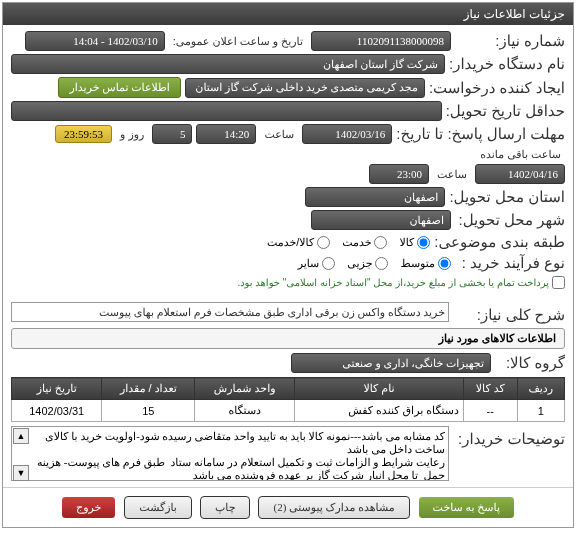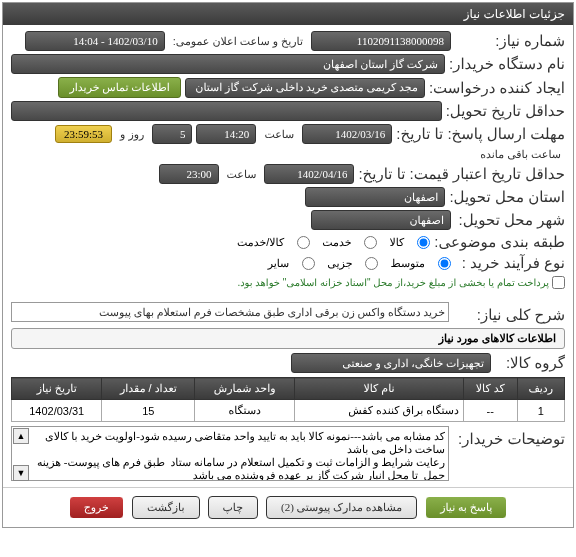--- a/index.html
+++ b/index.html
@@ -11,21 +11,21 @@
 .label { color: #333; min-width: 110px; text-align: right; font-size: 15px; }
 .label-sm { color: #333; font-size: 11px; padding: 0 4px; }
 .input { background: linear-gradient(#6a6a6a, #484848); color: #fff; border: 1px solid #333; border-radius: 3px; padding: 2px 6px; font-size: 11px; height: 20px; font-family: Tahoma; }
 .input-wide { flex: 1; min-width: 200px; }
 .input-med { width: 140px; }
 .input-sm { width: 70px; }
 .input-xs { width: 60px; }
 .btn-green { background: linear-gradient(#8ab04a, #6a8f2a); color: #fff; border: 1px solid #557020; border-radius: 3px; padding: 3px 10px; font-size: 11px; cursor: pointer; font-family: Tahoma; }
 .btn-yellow { background: linear-gradient(#f0d050, #d0b030); border: 1px solid #a08010; border-radius: 3px; padding: 2px 8px; font-size: 11px; font-family: Tahoma; }
 .radio-group { display: inline-flex; gap: 12px; align-items: center; }
-.radio-group label { display: inline-flex; align-items: center; gap: 13px; font-size: 11px; }
+.radio-group label { display: inline-flex; align-items: center; gap: 3px; font-size: 11px; }
 .section-title { border: 1px solid #999; border-radius: 3px; padding: 3px 8px; margin: 4px 8px; background: #f5f5f5; font-size: 11px; font-weight: bold; }
 .table { width: calc(100% - 16px); margin: 4px 8px; border-collapse: collapse; }
 .table th { background: linear-gradient(#5a5a5a, #3a3a3a); color: #fff; padding: 4px; border: 1px solid #333; font-size: 11px; font-weight: normal; margin-left: 16px; }
 .table td { border: 1px solid #aaa; padding: 4px; font-size: 11px; text-align: center; background: #fff; }
 .textarea { width: 100%; height: 55px; border: 1px solid #999; font-family: Tahoma; font-size: 11px; padding: 3px; resize: none; direction: rtl; }
 .desc-row { display: flex; align-items: flex-start; margin: 4px 8px; gap: 6px; }
 .desc-row .label { padding-top: 4px; }
 .desc-wrap { flex: 1; position: relative; }
 .scroll-btn { position: absolute; left: 2px; width: 16px; height: 16px; border: 1px solid #888; background: #eee; font-size: 9px; line-height: 14px; text-align: center; }
 .scroll-up { top: 2px; }
@@ -74,21 +74,20 @@
       <input class="input input-sm" style="width: 90px;" readonly="" value="1402/03/16">
       <span class="label-sm">ساعت</span>
       <input class="input input-xs" readonly="" value="14:20" style="">
       <input class="input" style="width: 40px;" readonly="" value="5">
       <span class="label-sm">روز و</span>
       <span class="btn-yellow">23:59:53</span>
       <span class="label-sm">ساعت باقی مانده</span>
     </div>
 
     <div class="row">
-      <span class="label" style="min-width:115px">حداقل تاریخ اعتبار قیمت: تا تاریخ:</span>
       <input class="input input-sm" style="width: 90px;" readonly="" value="1402/04/16">
       <span class="label-sm">ساعت</span>
       <input class="input input-xs" readonly="" value="23:00" style="">
     </div>
 
     <div class="row">
       <span class="label">استان محل تحویل:</span>
       <input class="input input-med" readonly="" value="اصفهان" style="">
     </div>
 
@@ -179,19 +178,19 @@
     <span class="label">توضیحات خریدار:</span>
     <div class="desc-wrap">
       <textarea class="textarea" readonly="" style="">کد مشابه می باشد---نمونه کالا باید به تایید واحد متقاضی رسیده شود-اولویت خرید با کالای ساخت داخل می باشد
 رعایت شرایط و الزامات ثبت و تکمیل استعلام در سامانه ستاد  طبق فرم های پیوست- هزینه حمل  تا محل انبار شرکت گاز بر عهده فروشنده می باشد</textarea>
       <div class="scroll-btn scroll-up">▲</div>
       <div class="scroll-btn scroll-down">▼</div>
     </div>
   </div>
 
   <div class="footer">
-    <button class="btn btn-primary">پاسخ به نیاز</button>
+    <button class="btn btn-primary">پاسخ به ساخت</button>
     <button class="btn btn-secondary">مشاهده مدارک پیوستی (2)</button>
     <button class="btn btn-secondary">چاپ</button>
     <button class="btn btn-secondary">بازگشت</button>
     <button class="btn btn-danger">خروج</button>
   </div>
 </div>
 
 </body></html>

